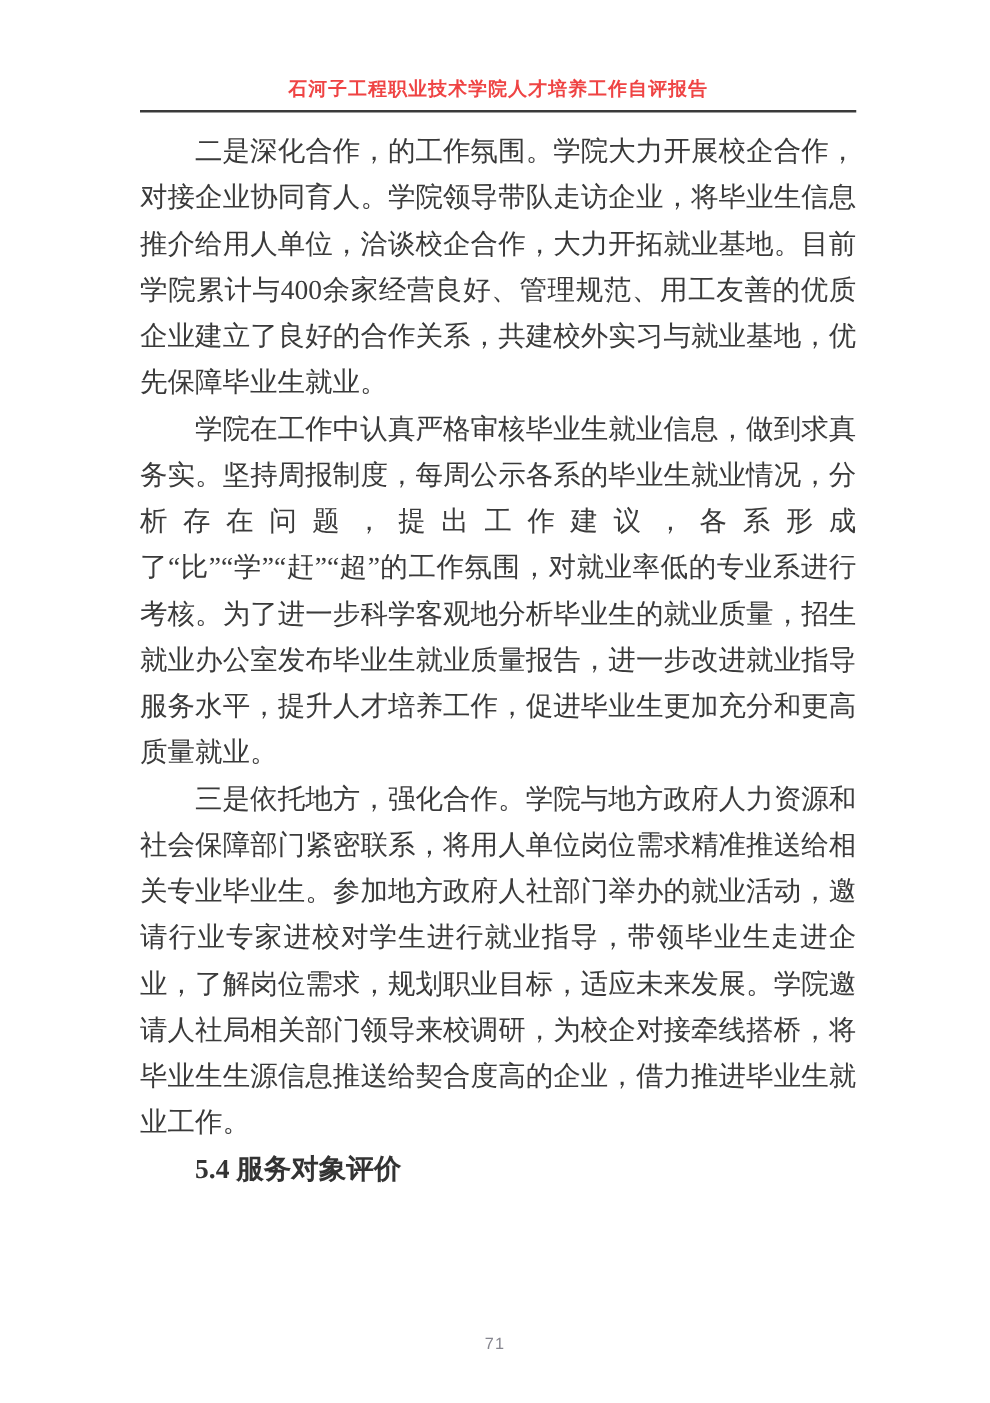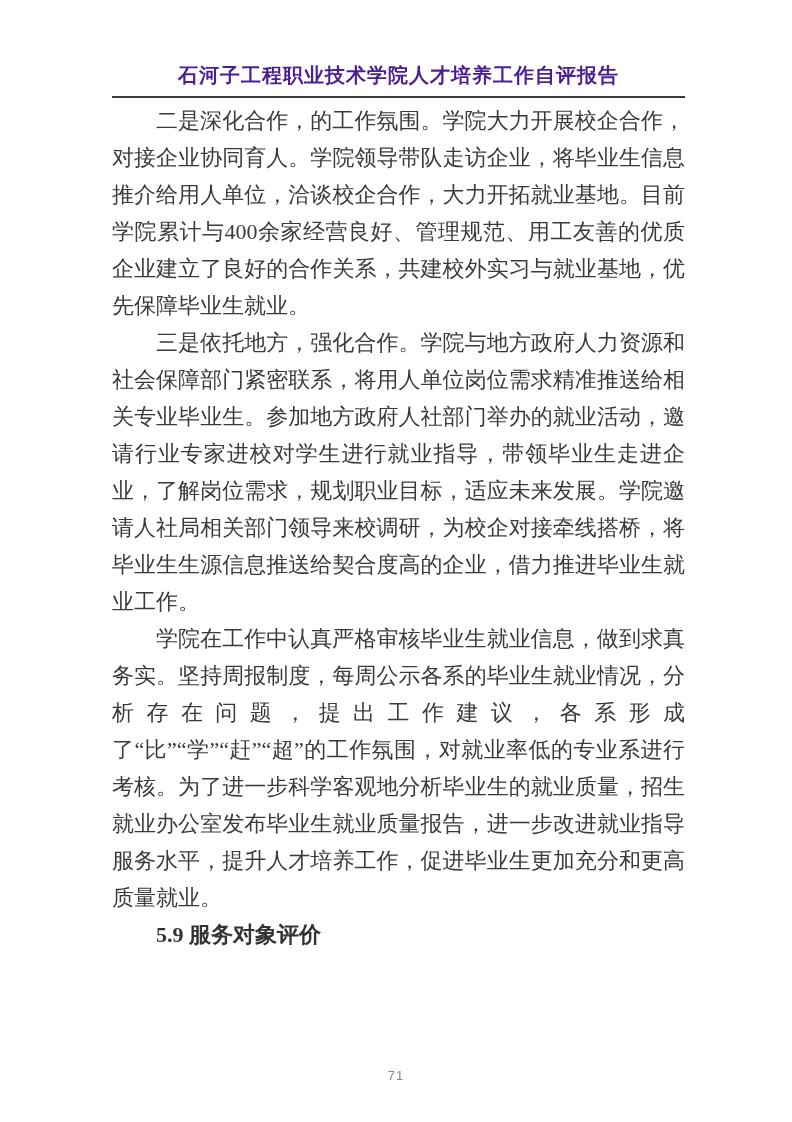--- a/index.html
+++ b/index.html
@@ -15,23 +15,23 @@
   .page-header {
     position: absolute;
     left: 112px;
     width: 573px;
     top: 62px;
     text-align: center;
     padding-bottom: 7px;
     border-bottom: 2px solid #3a3a3a;
   }
   .header-title {
-    font-size: 20px;
+    font-size: 15px;
     font-weight: bold;
-    color: #4c1d95;
+    color: #ef4444;
     letter-spacing: 1px;
     font-family: "Liberation Serif", "DejaVu Serif", serif;
   }
   .page-body {
     position: absolute;
     left: 112px;
     width: 573px;
     top: 102px;
     font-size: 22px;
     line-height: 37px;
@@ -69,22 +69,22 @@
 <body>
 
 <div class="page">
 
   <div class="page-header">
     <div class="header-title">石河子工程职业技术学院人才培养工作自评报告</div>
   </div>
 
   <div class="page-body">
     <p class="para">二是深化合作，的工作氛围。学院大力开展校企合作，对接企业协同育人。学院领导带队走访企业，将毕业生信息推介给用人单位，洽谈校企合作，大力开拓就业基地。目前学院累计与400余家经营良好、管理规范、用工友善的优质企业建立了良好的合作关系，共建校外实习与就业基地，优先保障毕业生就业。</p>
+    <p class="para">学院在工作中认真严格审核毕业生就业信息，做到求真务实。坚持周报制度，每周公示各系的毕业生就业情况，分析存在问题，提出工作建议，各系形成了“比”“学”“赶”“超”的工作氛围，对就业率低的专业系进行考核。为了进一步科学客观地分析毕业生的就业质量，招生就业办公室发布毕业生就业质量报告，进一步改进就业指导服务水平，提升人才培养工作，促进毕业生更加充分和更高质量就业。</p>
     <p class="para">三是依托地方，强化合作。学院与地方政府人力资源和社会保障部门紧密联系，将用人单位岗位需求精准推送给相关专业毕业生。参加地方政府人社部门举办的就业活动，邀请行业专家进校对学生进行就业指导，带领毕业生走进企业，了解岗位需求，规划职业目标，适应未来发展。学院邀请人社局相关部门领导来校调研，为校企对接牵线搭桥，将毕业生生源信息推送给契合度高的企业，借力推进毕业生就业工作。</p>
-    <p class="para">学院在工作中认真严格审核毕业生就业信息，做到求真务实。坚持周报制度，每周公示各系的毕业生就业情况，分析存在问题，提出工作建议，各系形成了“比”“学”“赶”“超”的工作氛围，对就业率低的专业系进行考核。为了进一步科学客观地分析毕业生的就业质量，招生就业办公室发布毕业生就业质量报告，进一步改进就业指导服务水平，提升人才培养工作，促进毕业生更加充分和更高质量就业。</p>
-    <h3 class="section-heading">5.9 服务对象评价</h3>
+    <h3 class="section-heading">5.4 服务对象评价</h3>
   </div>
 
   <div class="page-footer">
     <span class="page-number">71</span>
   </div>
 
 </div>
 
 </body></html>

